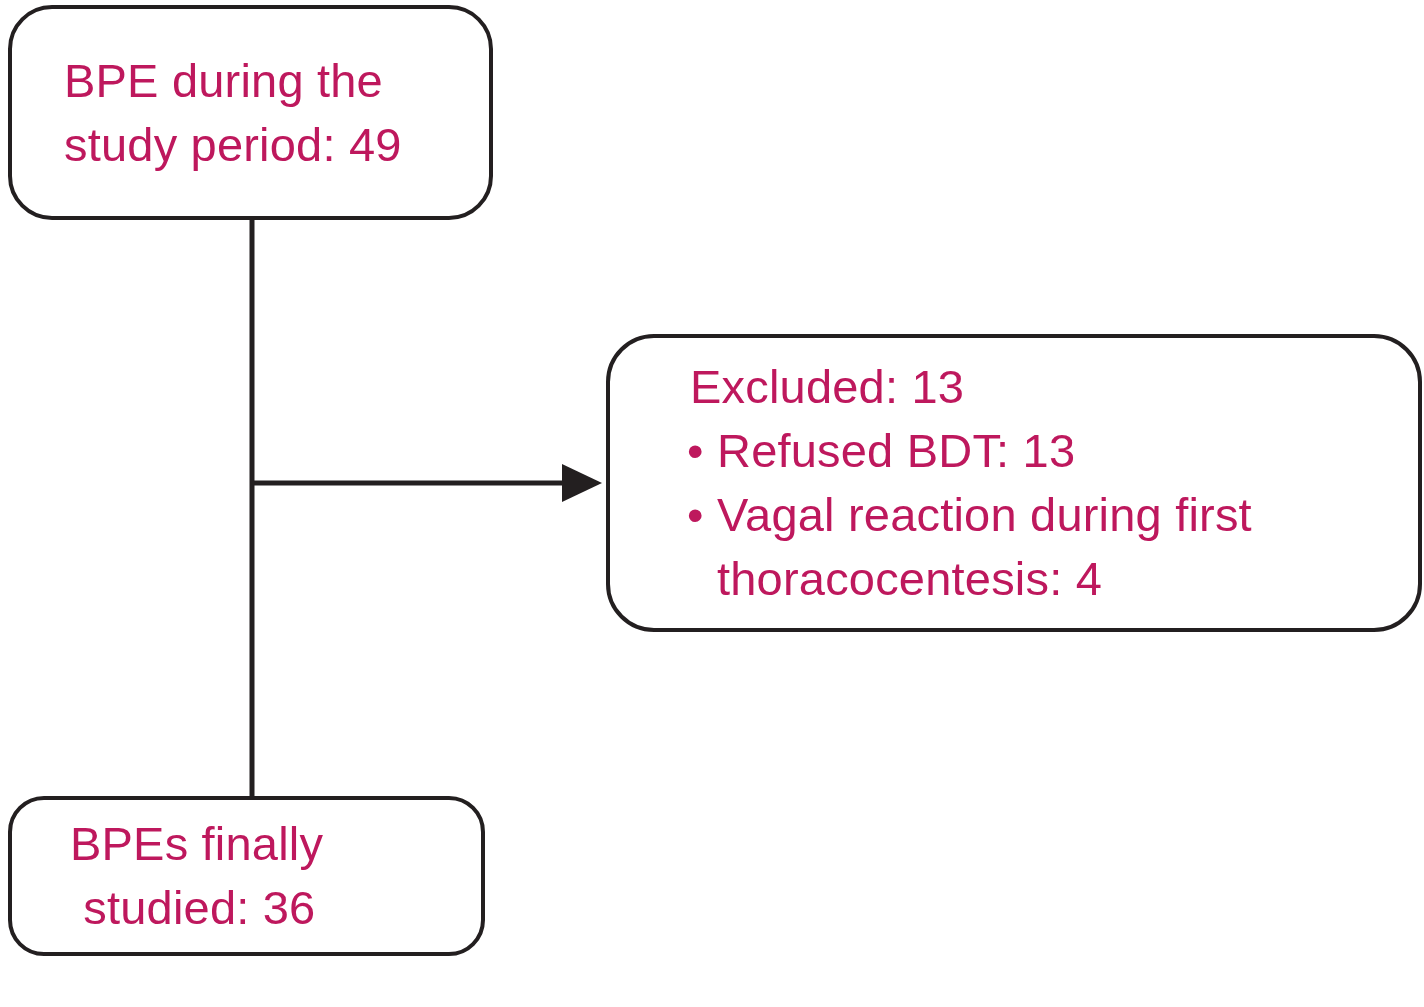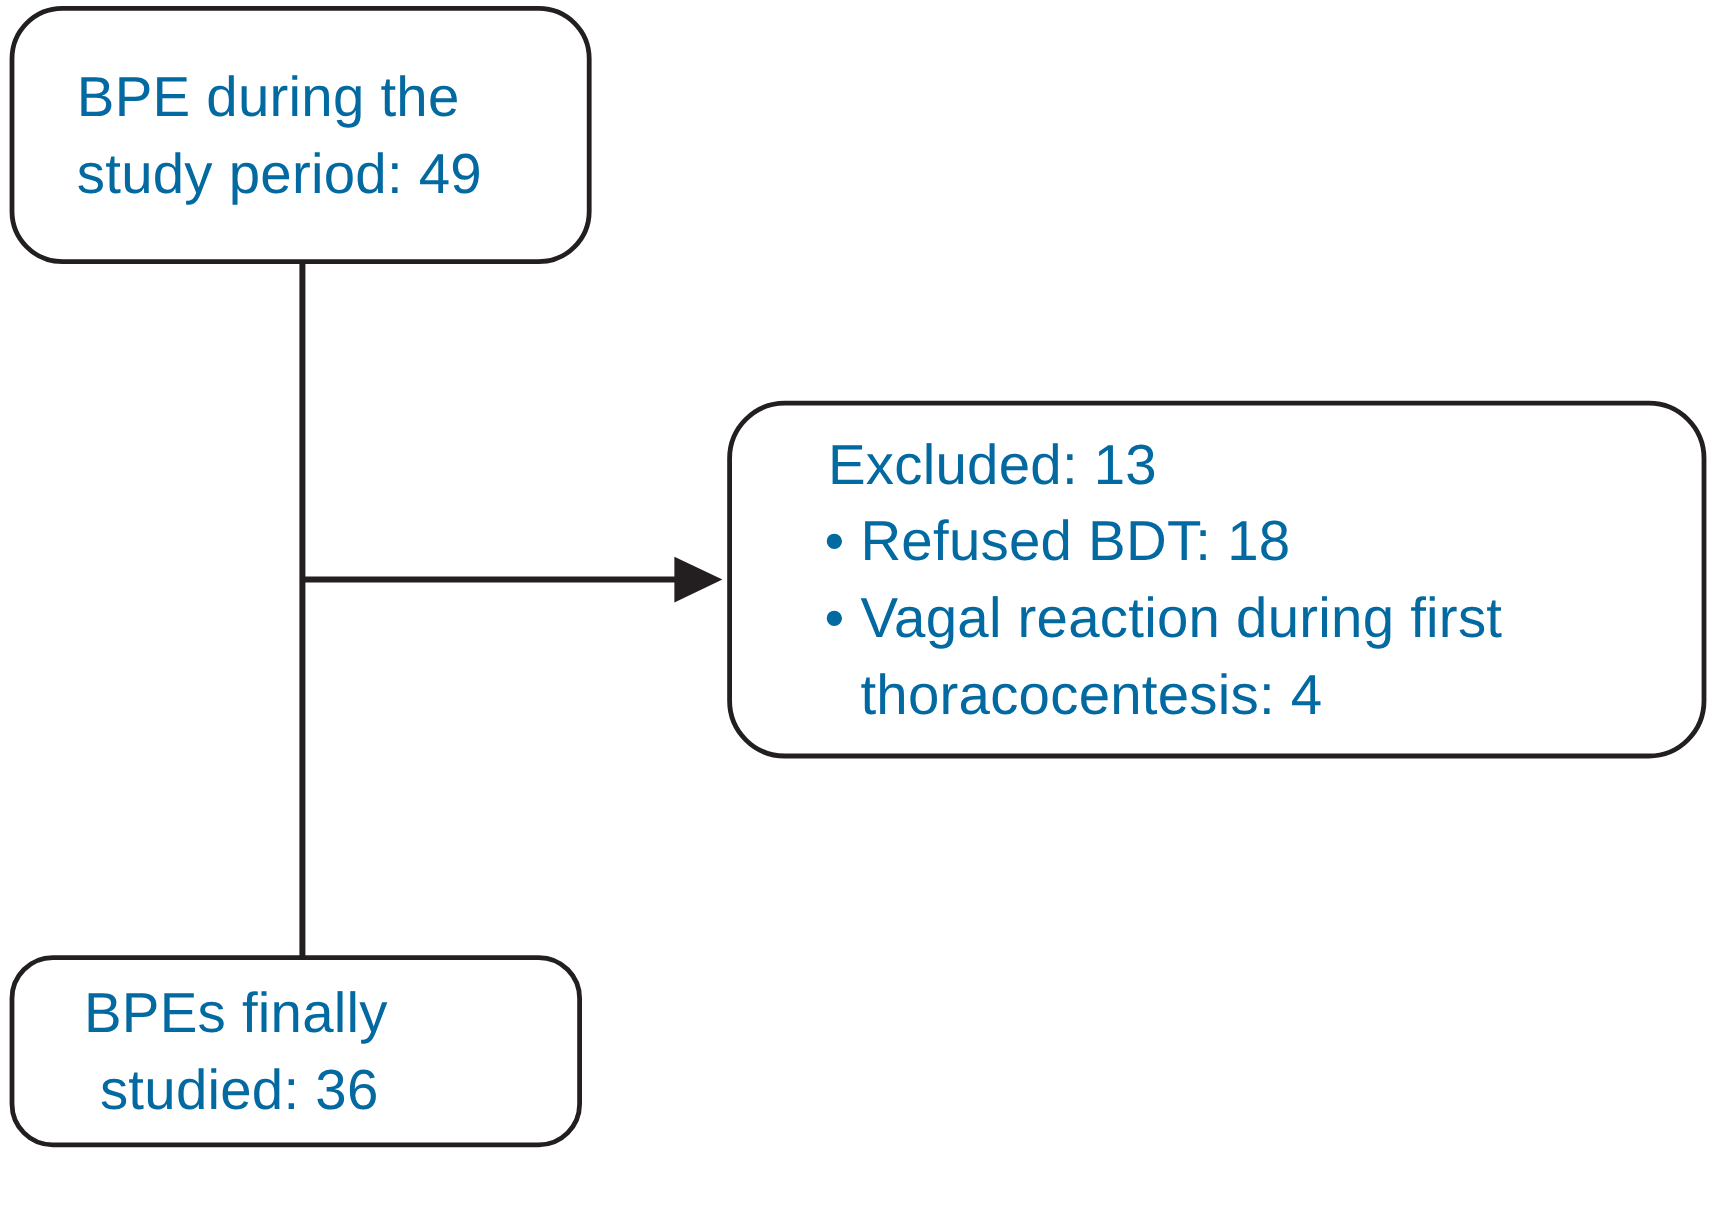--- a/index.html
+++ b/index.html
@@ -6,21 +6,21 @@
     margin: 0;
     padding: 0;
     background: #ffffff;
   }
   .canvas {
     position: relative;
     width: 1424px;
     height: 1007px;
     background: #ffffff;
     font-family: "Liberation Sans", sans-serif;
-    color: #0369a1;
+    color: #be185d;
     overflow: hidden;
   }
   .connectors {
     position: absolute;
     left: 0;
     top: 0;
     width: 1424px;
     height: 1007px;
     pointer-events: none;
   }
@@ -100,21 +100,21 @@
 
   <div class="node node-start">
     <div class="node-text">BPE during the
 study period: 49</div>
   </div>
 
   <div class="node node-excluded">
     <div class="node-text">Excluded: 13</div>
     <div class="bullet-row">
       <span class="bullet">•</span>
-      <span class="bullet-text">Refused BDT: 18</span>
+      <span class="bullet-text">Refused BDT: 13</span>
     </div>
     <div class="bullet-row">
       <span class="bullet">•</span>
       <span class="bullet-text">Vagal reaction during first thoracocentesis: 4</span>
     </div>
   </div>
 
   <div class="node node-end">
     <div class="node-text">BPEs finally
  studied: 36</div>

